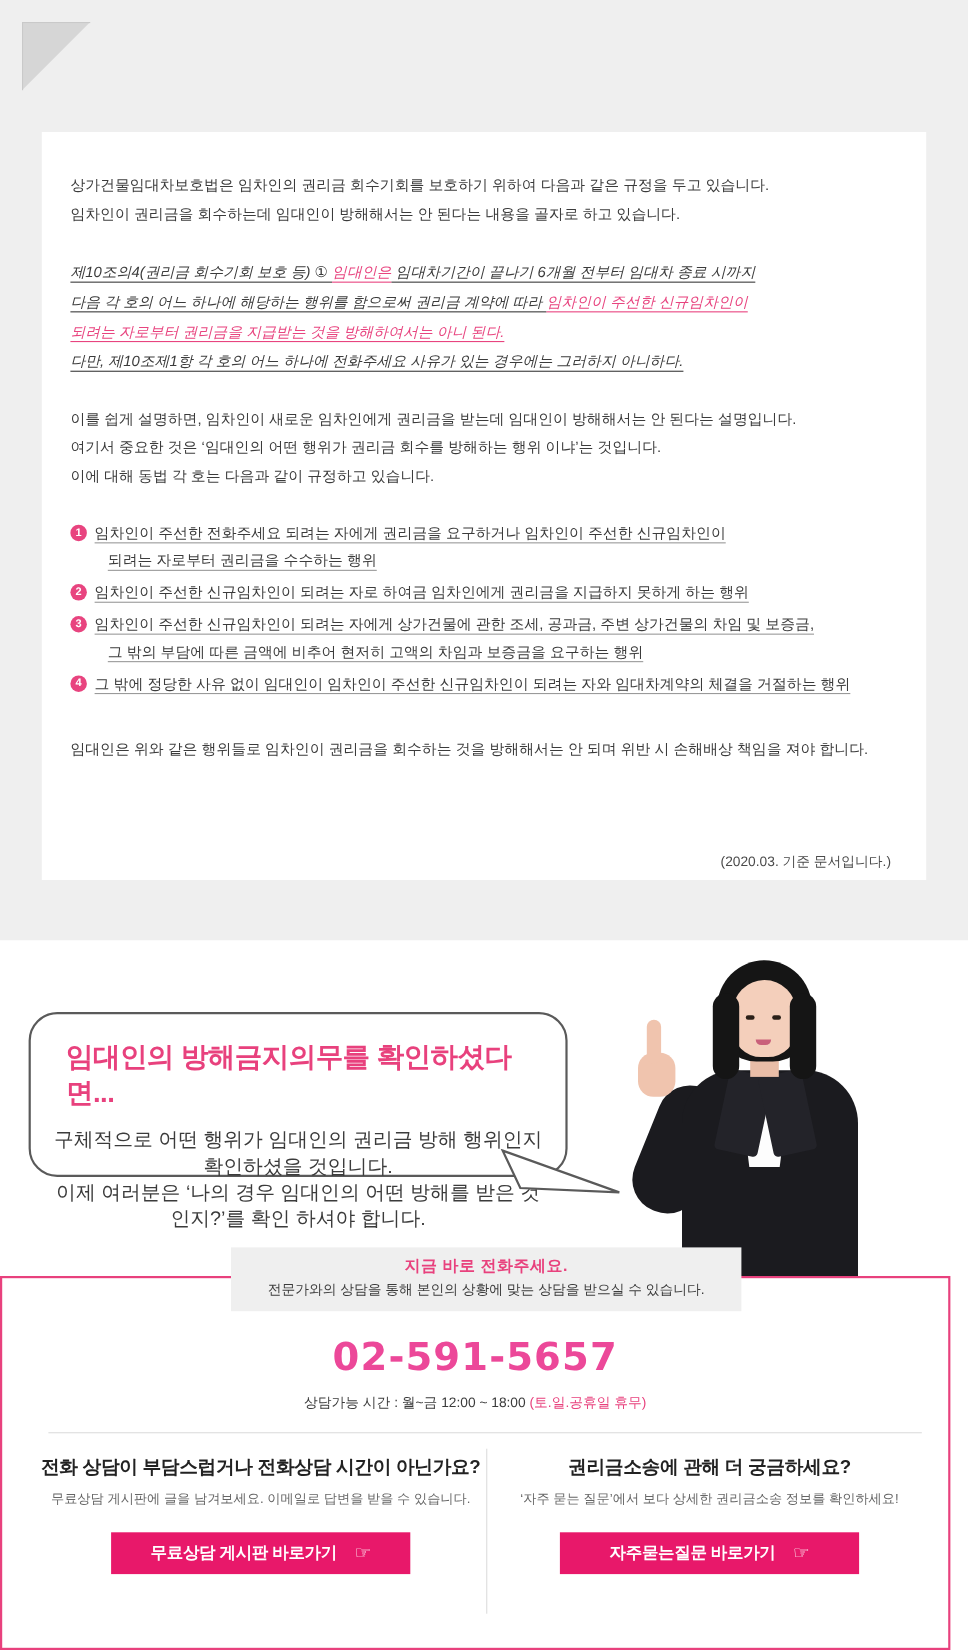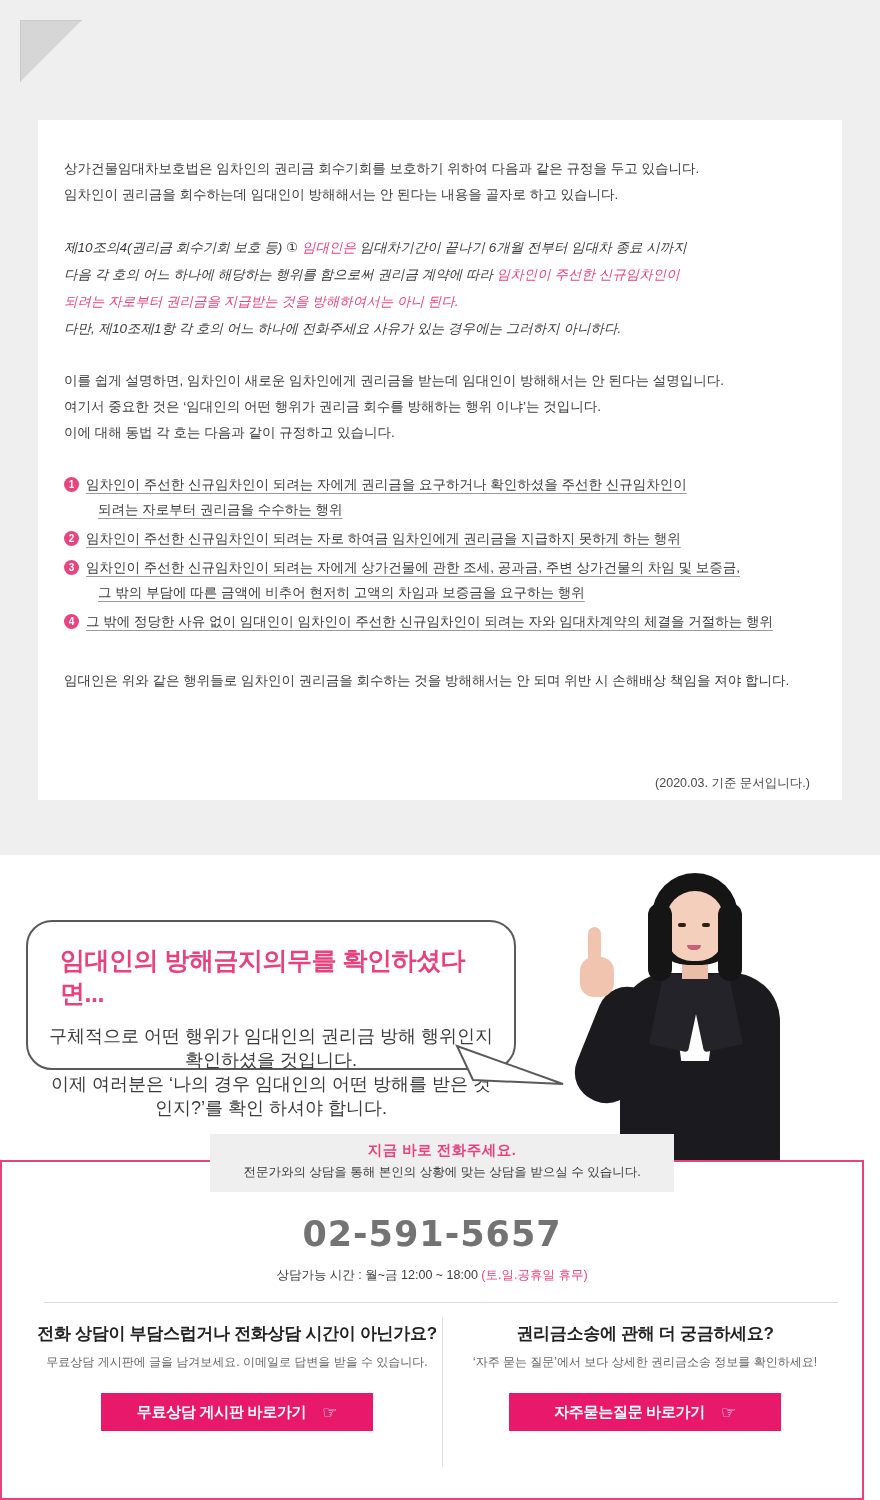--- a/index.html
+++ b/index.html
@@ -70,20 +70,21 @@
   .spacer-lg { height: 30px; }
 
   
   .law {
     font-style: italic;
     color: #3b3b3b;
     font-size: 13.5px;
     line-height: 27px;
   }
   .law .u {
+    text-decoration: underline;
     text-underline-offset: 4px;
   }
   .pink {
     color: #e8447f;
   }
 
   
   .num-list {
     margin: 0;
     padding: 0;
@@ -318,21 +319,21 @@
     color: #3b3b3b;
     font-size: 12.5px;
     margin-top: 4px;
   }
 
   .phone {
     position: absolute;
     left: 0; right: 0;
     top: 52px;
     text-align: center;
-    color: #737373;
+    color: #ec4899;
     font-size: 35px;
     font-weight: bold;
     letter-spacing: 1px;
     font-family: "DejaVu Sans", sans-serif;
   }
   .hours {
     position: absolute;
     left: 0; right: 0;
     top: 105px;
     text-align: center;
@@ -430,21 +431,21 @@
 
       <div class="para">이를 쉽게 설명하면, 임차인이 새로운 임차인에게 권리금을 받는데 임대인이 방해해서는 안 된다는 설명입니다.</div>
       <div class="para">여기서 중요한 것은 ‘임대인의 어떤 행위가 권리금 회수를 방해하는 행위 이냐’는 것입니다.</div>
       <div class="para">이에 대해 동법 각 호는 다음과 같이 규정하고 있습니다.</div>
 
       <div class="spacer-md"></div>
 
       <ul class="num-list">
         <li class="num-item">
           <span class="num-badge">1</span>
-          <span class="num-line">임차인이 주선한 신규임차인이 되려는 자에게 권리금을 요구하거나 확인하셨을 주선한 신규임차인이</span>
+          <span class="num-line">임차인이 주선한 전화주세요 되려는 자에게 권리금을 요구하거나 임차인이 주선한 신규임차인이</span>
           <span class="num-line2">되려는 자로부터 권리금을 수수하는 행위</span>
         </li>
         <li class="num-item">
           <span class="num-badge">2</span>
           <span class="num-line">임차인이 주선한 신규임차인이 되려는 자로 하여금 임차인에게 권리금을 지급하지 못하게 하는 행위</span>
         </li>
         <li class="num-item">
           <span class="num-badge">3</span>
           <span class="num-line">임차인이 주선한 신규임차인이 되려는 자에게 상가건물에 관한 조세, 공과금, 주변 상가건물의 차임 및 보증금,</span>
           <span class="num-line2">그 밖의 부담에 따른 금액에 비추어 현저히 고액의 차임과 보증금을 요구하는 행위</span>

